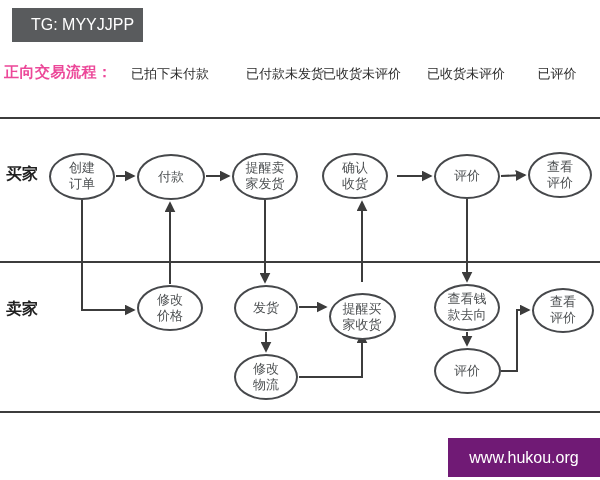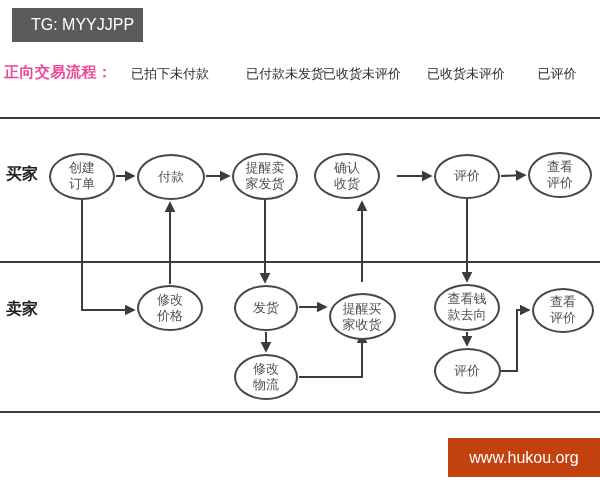--- a/index.html
+++ b/index.html
@@ -17,21 +17,21 @@
     box-sizing: border-box;
     white-space: nowrap;
   }
   #tg-badge {
     left: 12px; top: 8px; width: 131px; height: 34px;
     background: #595b5d;
     font-size: 16px; padding-left: 19px;
   }
   #site-badge {
     left: 448px; top: 438px; width: 152px; height: 39px;
-    background: #c2410c;
+    background: #701a75;
     font-size: 16px; justify-content: center;
   }
   #flow-title {
     position: absolute; left: 4px; top: 63px;
     font-size: 15px; font-weight: bold; color: #ec4899;
     letter-spacing: 0.5px; white-space: nowrap;
   }
   .status {
     position: absolute; top: 65px;
     transform: translateX(-50%);
@@ -111,21 +111,21 @@
     <polyline points="467,332 467,345" marker-end="url(#arrow)"></polyline>
     <polyline points="501,371 517,371 517,310 529,310" marker-end="url(#arrow)"></polyline>
   </svg>
 
 <div id="node-layer">
     <div class="node" style="left: 49px; top: 152.5px; width: 66px; height: 47px;">创建
 订单</div>
     <div class="node" style="left: 137px; top: 154px; width: 68px; height: 46px;">付款</div>
     <div class="node" style="left: 232px; top: 152.5px; width: 66px; height: 47px;">提醒卖
 家发货</div>
-    <div class="node" style="left: 314px; top: 153px; width: 66px; height: 46px;">确认
+    <div class="node" style="left: 322px; top: 153px; width: 66px; height: 46px;">确认
 收货</div>
     <div class="node" style="left: 434px; top: 153.5px; width: 66px; height: 45px;">评价</div>
     <div class="node" style="left: 528px; top: 152px; width: 64px; height: 46px;">查看
 评价</div>
     <div class="node" style="left: 137px; top: 285px; width: 66px; height: 46px;">修改
 价格</div>
     <div class="node" style="left: 234px; top: 285px; width: 64px; height: 46px;">发货</div>
     <div class="node" style="left: 234px; top: 354px; width: 64px; height: 46px;">修改
 物流</div>
     <div class="node" style="left: 328.5px; top: 293px; width: 67px; height: 47px;">提醒买

